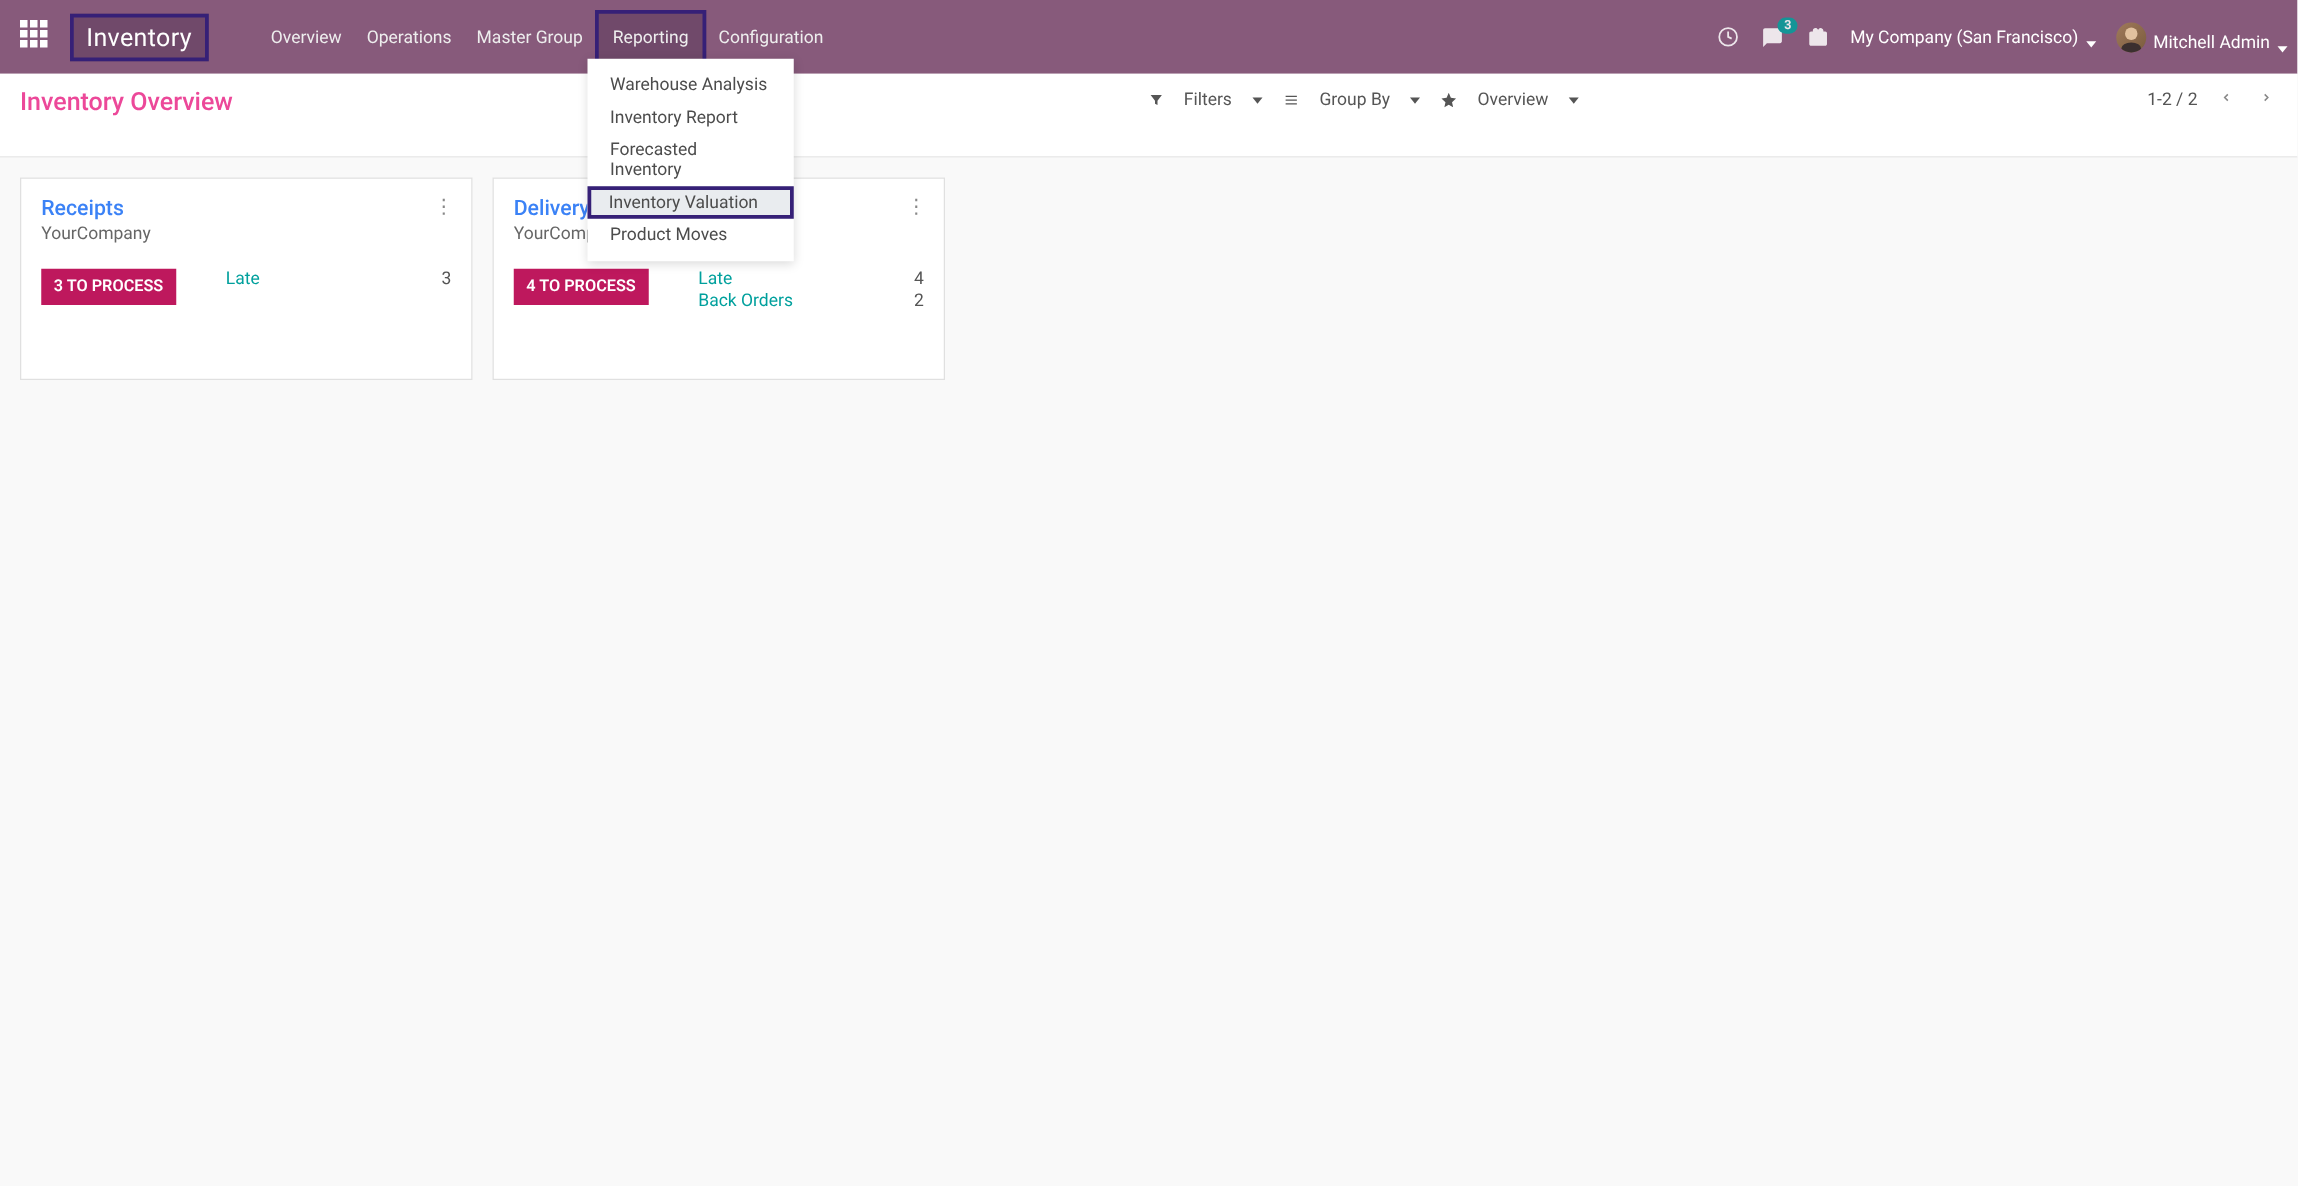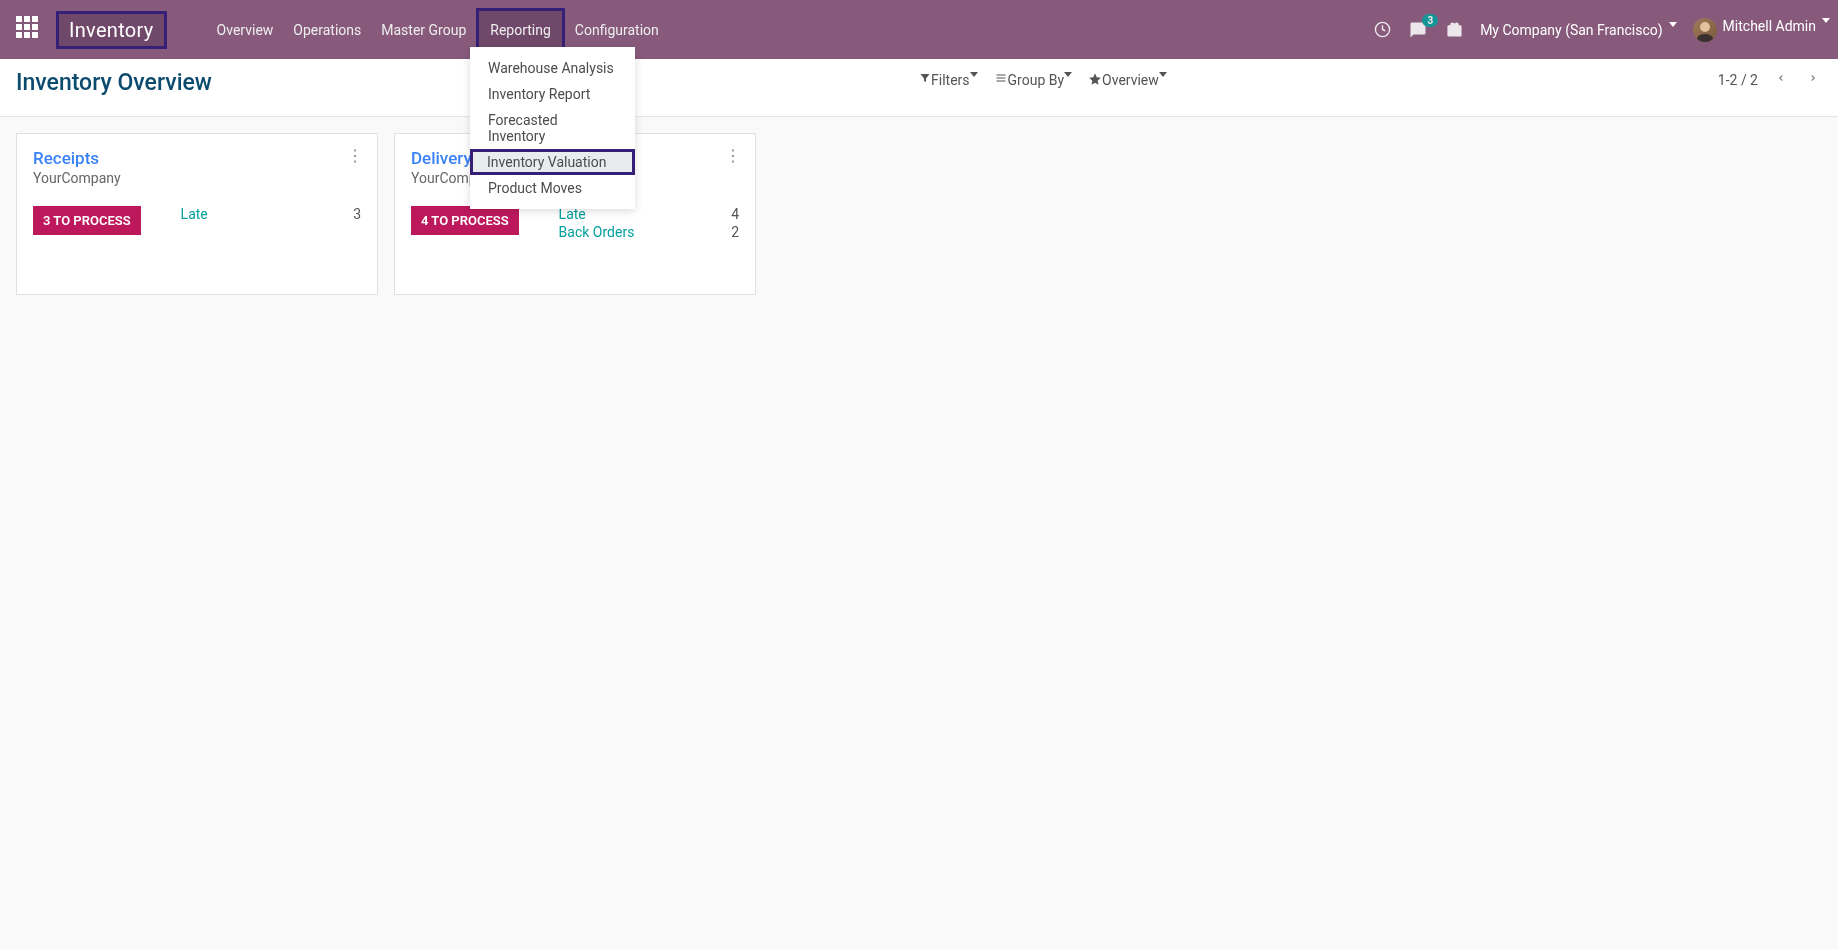--- a/index.html
+++ b/index.html
@@ -82,21 +82,21 @@
       right: -10px;
       background: #00a09d;
       color: #fff;
       border-radius: 10px;
       font-size: 10px;
       padding: 1px 5px;
       font-weight: bold;
     }
     .company-switch, .user-menu {
       display: flex;
-      align-items: flex-start;
+      align-items: flex-end;
       cursor: pointer;
       gap: 6px;
       font-size: 14px;
     }
     .avatar {
       width: 24px;
       height: 24px;
       border-radius: 50%;
       background: linear-gradient(135deg, #a07a5b 0%, #7a5b3d 100%);
       position: relative;
@@ -158,24 +158,24 @@
       justify-content: space-between;
       padding: 10px 16px 0 16px;
       background: #fff;
       border-bottom: 1px solid #e5e5e5;
     }
     .cp-left {
       flex: 1;
       padding-bottom: 16px;
     }
     .page-title {
-      font-size: 23px;
+      font-size: 20px;
       font-weight: 500;
-      color: #0c4a6e;
-      margin-bottom: 4px;
+      color: #ec4899;
+      margin-bottom: 16px;
     }
     .cp-right {
       flex: 1;
       display: flex;
       flex-direction: column;
       align-items: stretch;
       gap: 14px;
     }
     .search-row {
       display: flex;
@@ -201,21 +201,22 @@
     .filter-row {
       display: flex;
       align-items: center;
       gap: 16px;
       font-size: 14px;
       color: #555;
       padding-bottom: 10px;
     }
     .filter-btn {
       display: flex;
-      gap: 0;
+      align-items: center;
+      gap: 16px;
       cursor: pointer;
     }
     .filter-row-right {
       margin-left: auto;
       display: flex;
       align-items: center;
       gap: 14px;
     }
     .pager-arrow {
       color: #888;

